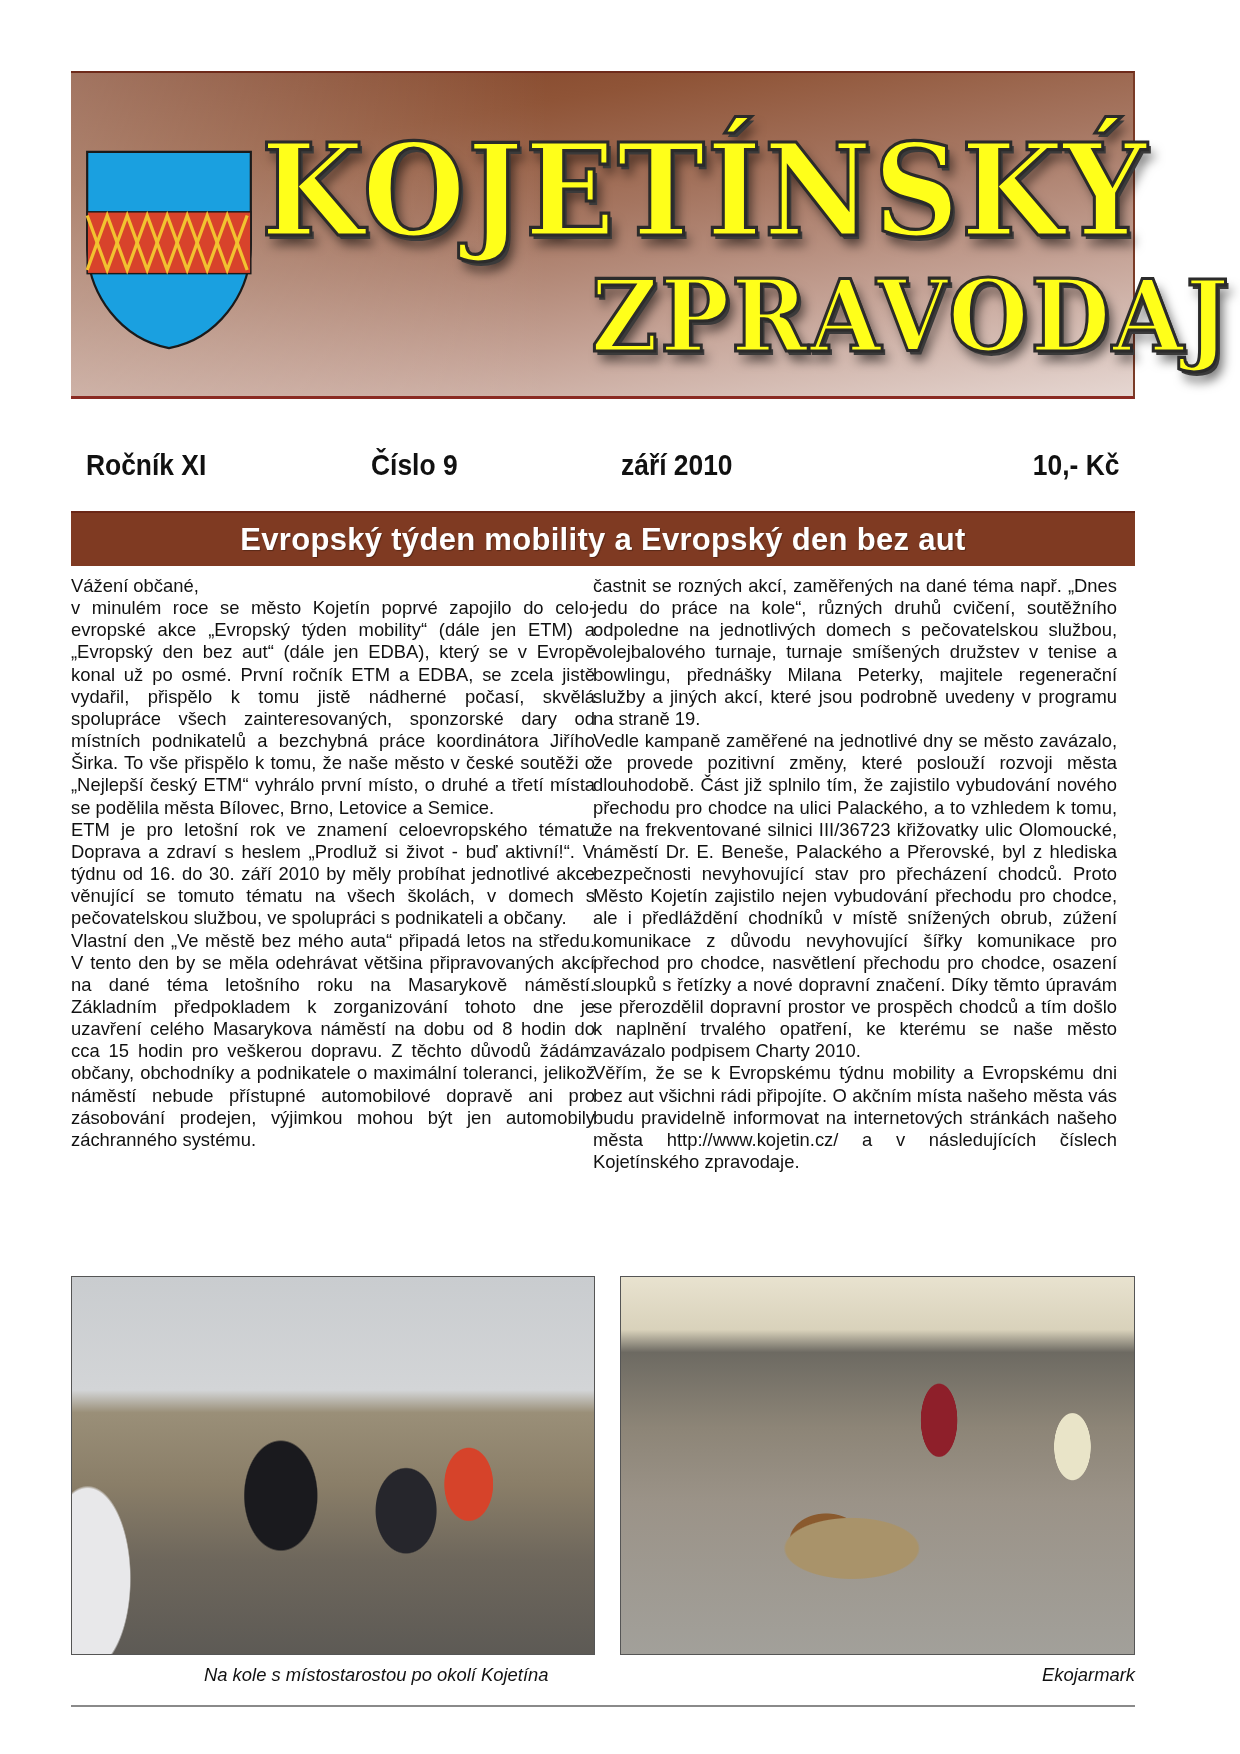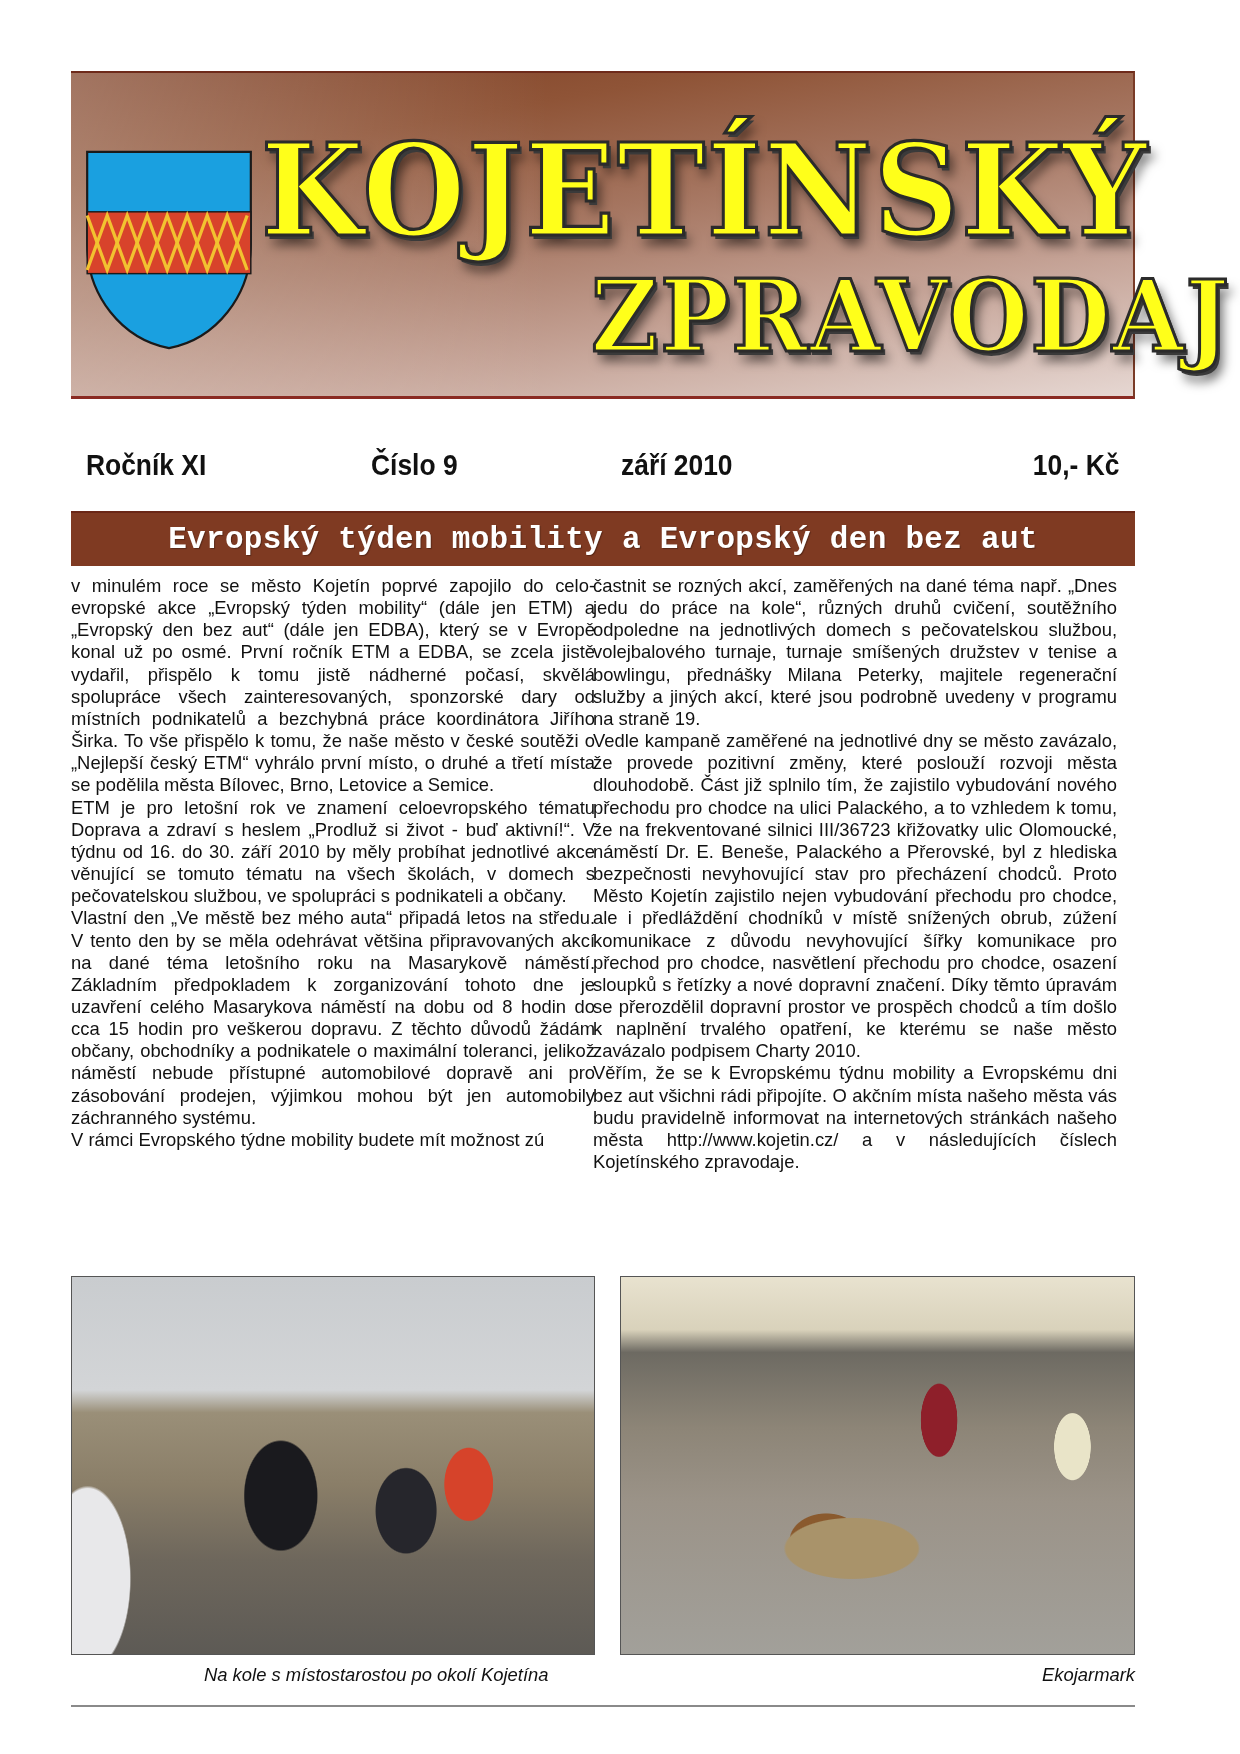--- a/index.html
+++ b/index.html
@@ -21,21 +21,21 @@
   .title-main { left:190px; top:42px; font-size:118px; transform:scaleY(1.08); transform-origin:left top; }
   .title-sub  { left:520px; top:185px; font-size:92px; transform:scaleY(1.08); transform-origin:left top; }
 
   .issue-row { position:absolute; z-index:2; top:375px; font-weight:bold; font-size:30px; color:#111;
     font-family:"Liberation Sans", sans-serif; transform:scaleX(0.88); transform-origin:left center; }
   .ir-vol { left:15px; } .ir-num { left:300px; } .ir-date { left:550px; }
   .ir-price { right:14px; transform-origin:right center; }
 
   .head-bar { position:absolute; left:71px; top:511px; width:1064px; height:55px; background:#7f3a22;
     border-top:2px solid #6a2616; box-sizing:border-box; display:flex; align-items:center; justify-content:center; }
-  .head-bar h1 { margin:0; color:#fff; font-weight:bold; font-size:31px; font-family:Liberation Mono, monospace;
+  .head-bar h1 { margin:0; color:#fff; font-weight:bold; font-size:31px; font-family:Liberation Sans, sans-serif;
     text-shadow:1px 1px 1px rgba(0,0,0,0.3); letter-spacing:0.3px; }
 
   .col { position:absolute; top:575px; width:524px; font-size:18.4px; line-height:22.15px;
     text-align:justify; color:#111; font-family:"Liberation Sans", sans-serif; }
   .col p { margin:0; }
   .col-left { left:71px; }
   .col-right { left:593px; }
   .signature { text-align:right; font-style:italic; }
 
   .photo { position:absolute; top:1276px; height:379px; border:1px solid #555; box-sizing:border-box; overflow:hidden; }
@@ -77,24 +77,24 @@
   <div class="issue-row ir-num">Číslo 9</div>
   <div class="issue-row ir-date">září 2010</div>
   <div class="issue-row ir-price">10,- Kč</div>
 </div>
 
 <div class="head-bar">
   <h1>Evropský týden mobility a Evropský den bez aut</h1>
 </div>
 
 <div class="col col-left">
+  <p>Vážení občané,</p>
   <p>v minulém roce se město Kojetín poprvé zapojilo do celo­evropské akce „Evropský týden mobility“ (dále jen ETM) a „Evropský den bez aut“ (dále jen EDBA), který se v Evro­pě konal už po osmé. První ročník ETM a EDBA, se zcela jistě vydařil, přispělo k tomu jistě nádherné počasí, skvě­lá spolupráce všech zainteresovaných, sponzorské dary od místních podnikatelů a bezchybná práce koordiná­tora Jiřího Širka. To vše přispělo k tomu, že naše město v české soutěži o „Nejlepší český ETM“ vyhrálo první místo, o druhé a třetí místa se podělila města Bílovec, Brno, Letovice a Semice.</p>
   <p>ETM je pro letošní rok ve znamení celoevropského tématu Doprava a zdraví s heslem „Prodluž si život - buď aktivní!“. V týdnu od 16. do 30. září 2010 by měly probíhat jednotli­vé akce věnující se tomuto tématu na všech školách, v do­mech s pečovatelskou službou, ve spolupráci s podnikateli a občany.</p>
   <p>Vlastní den „Ve městě bez mého auta“ připadá letos na středu. V tento den by se měla odehrávat většina připravo­vaných akcí na dané téma letošního roku na Masarykově ná­městí. Základním předpokladem k zorganizování tohoto dne je uzavření celého Masarykova náměstí na dobu od 8 hodin do cca 15 hodin pro veškerou dopravu. Z těchto důvodů žádám občany, obchodníky a podnikatele o maximální to­leranci, jelikož náměstí nebude přístupné automobilové do­pravě ani pro zásobování prodejen, výjimkou mohou být jen automobily záchranného systému.</p>
-  <p>V rámci Evropského týdne mobility budete mít možnost zú­</p>
 </div>
 
 <div class="col col-right">
   <p>častnit se rozných akcí, zaměřených na dané téma např. „Dnes jedu do práce na kole“, různých druhů cvičení, sou­těžního odpoledne na jednotlivých domech s pečovatelskou službou, volejbalového turnaje, turnaje smíšených družstev v tenise a bowlingu, přednášky  Milana Peterky, majitele re­generační služby a jiných akcí, které jsou podrobně uvede­ny v programu na straně 19.</p>
   <p>Vedle kampaně zaměřené na jednotlivé dny se město za­vázalo, že provede pozitivní změny, které poslouží rozvoji města dlouhodobě. Část již splnilo tím, že zajistilo vybudo­vání nového přechodu pro chodce na ulici Palackého, a to vzhledem k tomu, že na frekventované silnici III/36723 kři­žovatky ulic Olomoucké, náměstí Dr. E. Beneše, Palackého a Přerovské, byl z hlediska bezpečnosti nevyhovující stav pro přecházení chodců. Proto Město Kojetín zajistilo nejen vybudování přechodu pro chodce, ale i předláždění chod­níků v místě snížených obrub, zúžení komunikace z důvo­du nevyhovující šířky komunikace pro přechod pro chodce, nasvětlení přechodu pro chodce, osazení sloupků s řetízky a nové dopravní značení. Díky těmto úpravám se přerozdě­lil dopravní prostor ve prospěch chodců a tím došlo k napl­nění trvalého opatření, ke kterému se naše město zavázalo podpisem Charty 2010.</p>
   <p>Věřím, že se k Evropskému týdnu mobility a Evropskému dni bez aut všichni rádi připojíte. O akčním místa našeho města vás budu pravidelně informovat na internetových stránkách našeho města http://www.kojetin.cz/ a v následu­jících číslech Kojetínského zpravodaje.</p>
 </div>
 
 <div class="photo photo-left"></div>
 <div class="photo photo-right"></div>

